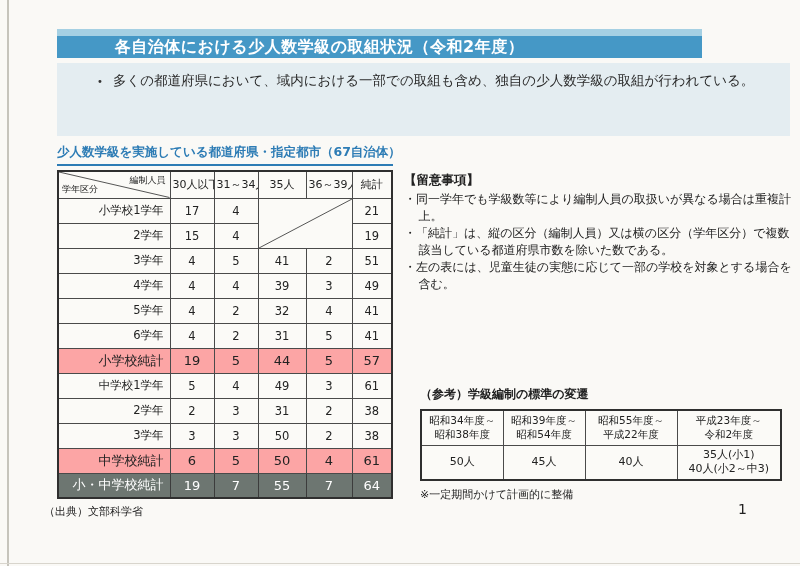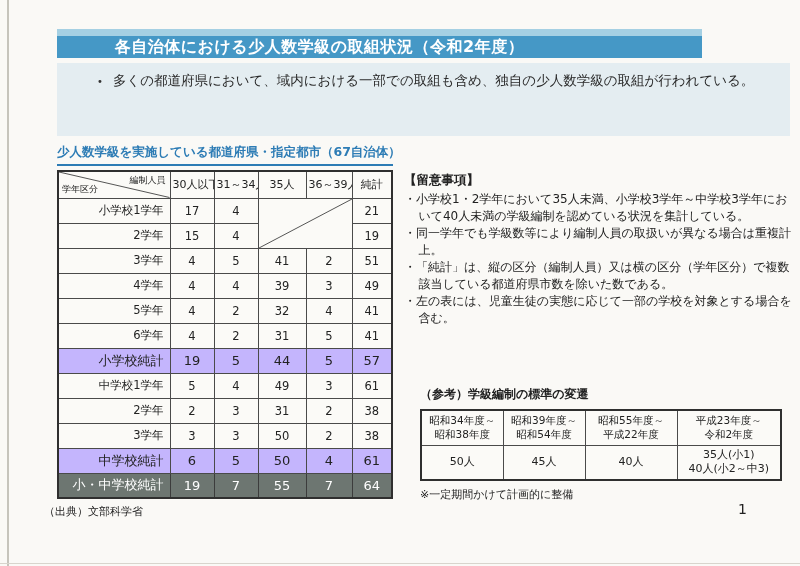--- a/index.html
+++ b/index.html
@@ -87,21 +87,21 @@
   table.main-table tr.thead { height:27px; }
   table.main-table td.lbl { text-align:right; padding-right:6px; }
   table.main-table tr.thead td { font-size:11px; }
   td.corner { position:relative; }
   .corner-top { position:absolute; top:2px; right:4px; font-size:9px; color:#222; }
   .corner-bottom { position:absolute; bottom:2px; left:3px; font-size:9px; color:#222; }
   td.diagcell { position:relative; background:#fbfaf7; }
   .diagsvg {
     position:absolute; inset:0; width:100%; height:100%; display:block;
   }
-  tr.subtotal td { background:#c4b5fd; font-size:13px; }
+  tr.subtotal td { background:#fca5a5; font-size:13px; }
   tr.subtotal td.lbl { font-size:13px; }
   tr.grandtotal td {
     background:#6d7671; color:#fff; font-size:13px; border-color:#3c3c3c;
   }
 
   
   .notes {
     position:absolute; left:404px; top:172px; width:390px;
   }
   .notes-title { font-size:12.5px; font-weight:bold; margin-bottom:2px; }
@@ -276,21 +276,20 @@
       <td>55</td>
       <td>7</td>
       <td>64</td>
     </tr>
   </tbody>
     </table>
 
   <div class="notes">
     <div class="notes-title">【留意事項】</div>
     <ul>
-      <li>小学校1・2学年において35人未満、小学校3学年～中学校3学年において40人未満の学級編制を認めている状況を集計している。</li>
       <li>同一学年でも学級数等により編制人員の取扱いが異なる場合は重複計上。</li>
       <li>「純計」は、縦の区分（編制人員）又は横の区分（学年区分）で複数該当している都道府県市数を除いた数である。</li>
       <li>左の表には、児童生徒の実態に応じて一部の学校を対象とする場合を含む。</li>
     </ul>
   </div>
 
   <div class="ref">
     <div class="ref-title">（参考）学級編制の標準の変遷</div>
     <table class="ref-table">
       <colgroup>

